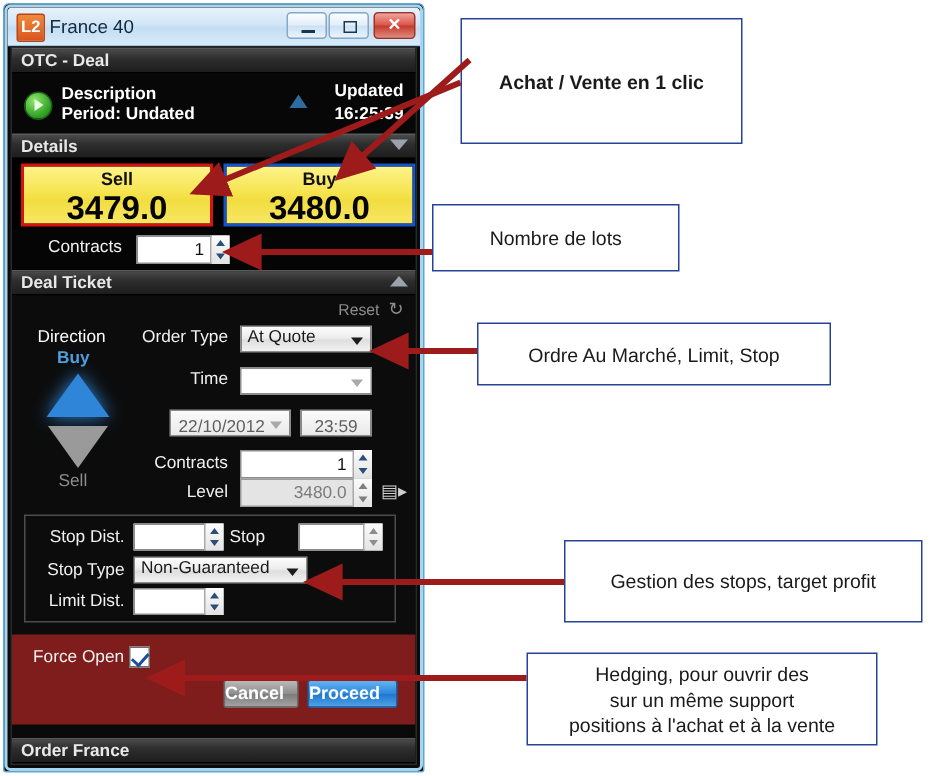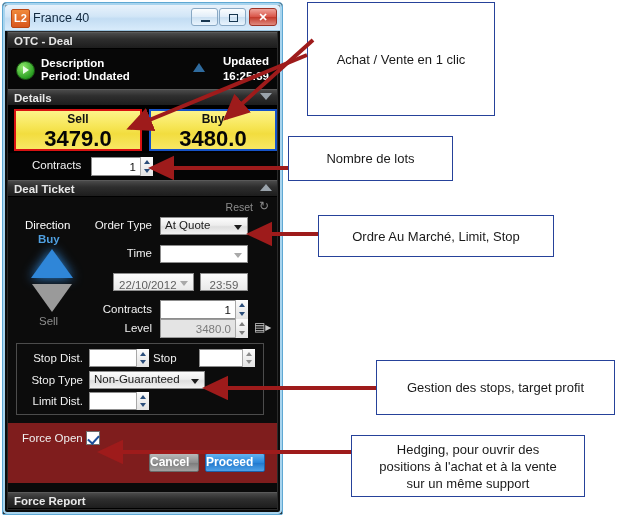--- a/index.html
+++ b/index.html
@@ -205,21 +205,21 @@
 
   #order-report{position:absolute;left:0;right:0;bottom:0;}
 
   
   .callout{
     position:absolute;background:#ffffff;border:1px solid #26429a;
     box-sizing:border-box;color:#1a1a1a;font-size:13px;
     display:flex;align-items:center;justify-content:center;text-align:center;
     line-height:17px;padding:2px 6px;
   }
-  #co-1{left:307px;top:2px;width:188px;height:114px;}
+  #co-1{left:307px;top:12px;width:188px;height:84px;font-weight:bold;}
   #co-2{left:288px;top:136px;width:165px;height:45px;}
   #co-3{left:318px;top:215px;width:236px;height:42px;}
   #co-4{left:376px;top:360px;width:239px;height:55px;}
   #co-5{left:351px;top:435px;width:234px;height:62px;}
 
   svg#arrows{position:absolute;left:0;top:0;width:633px;height:517px;pointer-events:none;}
 </style>
 </head>
 <body>
 
@@ -372,42 +372,42 @@
     </div>
 
     <div id="force-zone">
       <span id="force-lbl">Force Open</span>
       <span id="force-chk"></span>
       <div class="act-btn" id="cancel-btn">Cancel</div>
       <div class="act-btn" id="proceed-btn">Proceed</div>
     </div>
 
     <div class="bar-header" id="order-report">
-      <span>Force Report</span>
+      <span>Order France</span>
     </div>
   </div>
 </div>
 
 <div class="callout" id="co-1">
   <span>Achat / Vente en 1 clic</span>
 </div>
 <div class="callout" id="co-2">
   <span>Nombre de lots</span>
 </div>
 <div class="callout" id="co-3">
   <span>Ordre Au Marché, Limit, Stop</span>
 </div>
 <div class="callout" id="co-4">
   <span>Gestion des stops, target profit</span>
 </div>
 <div class="callout" id="co-5">
   <div>
     <div>Hedging, pour ouvrir des</div>
+    <div>sur un même support</div>
     <div>positions à l'achat et à la vente</div>
-    <div>sur un même support</div>
   </div>
 </div>
 
 <svg id="arrows">
   <defs>
     <marker id="ah" markerWidth="7" markerHeight="7" refX="5.6" refY="3.1" orient="auto">
       <path d="M0,0 L6.6,3.1 L0,6.2 z" fill="#9e1b1b"></path>
     </marker>
   </defs>
 

